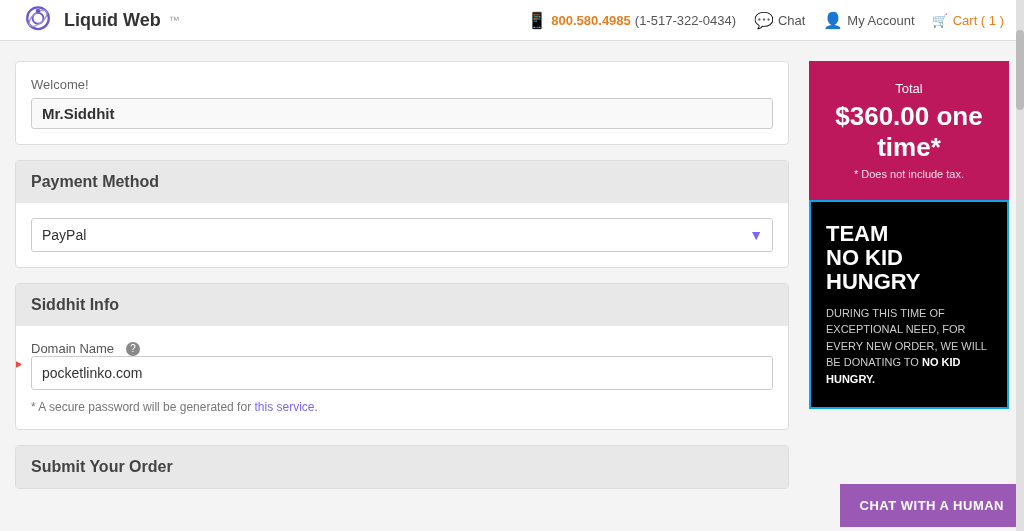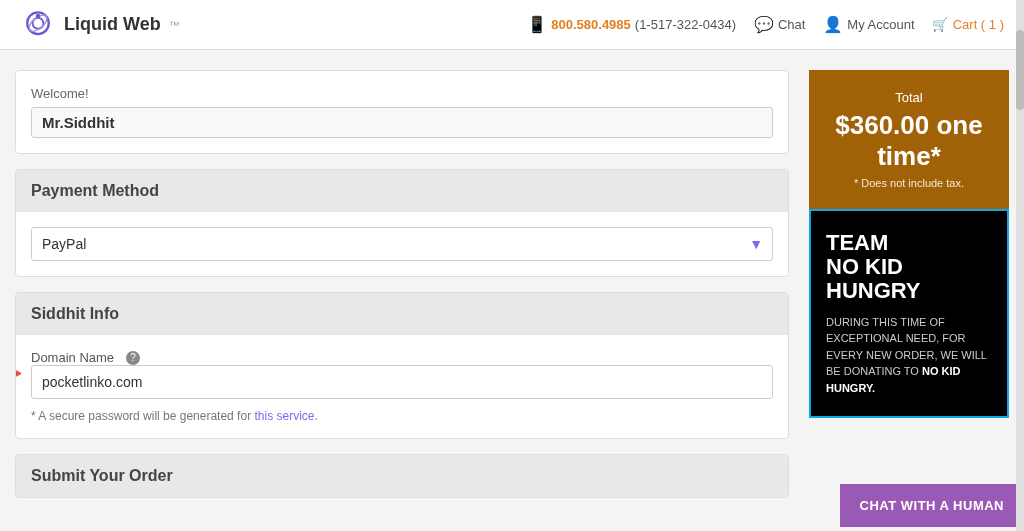--- a/index.html
+++ b/index.html
@@ -11,21 +11,21 @@
     }
 
     
     .header {
       background: #fff;
       border-bottom: 1px solid #ddd;
       display: flex;
       align-items: center;
       justify-content: space-between;
       padding: 8px 20px;
-      height: 50px;
+      height: 41px;
     }
     .logo-area {
       display: flex;
       align-items: center;
       gap: 8px;
     }
     .logo-icon {
       width: 36px;
       height: 36px;
     }
@@ -177,21 +177,21 @@
       color: #777;
       margin-top: 10px;
     }
     .secure-note a {
       color: #7b68ee;
       text-decoration: none;
     }
 
     
     .total-box {
-      background: #a16207;
+      background: #be185d;
       color: #fff;
       padding: 20px 14px;
       text-align: center;
     }
     .total-label {
       font-size: 13px;
       margin-bottom: 5px;
     }
     .total-amount {
       font-size: 26px;

